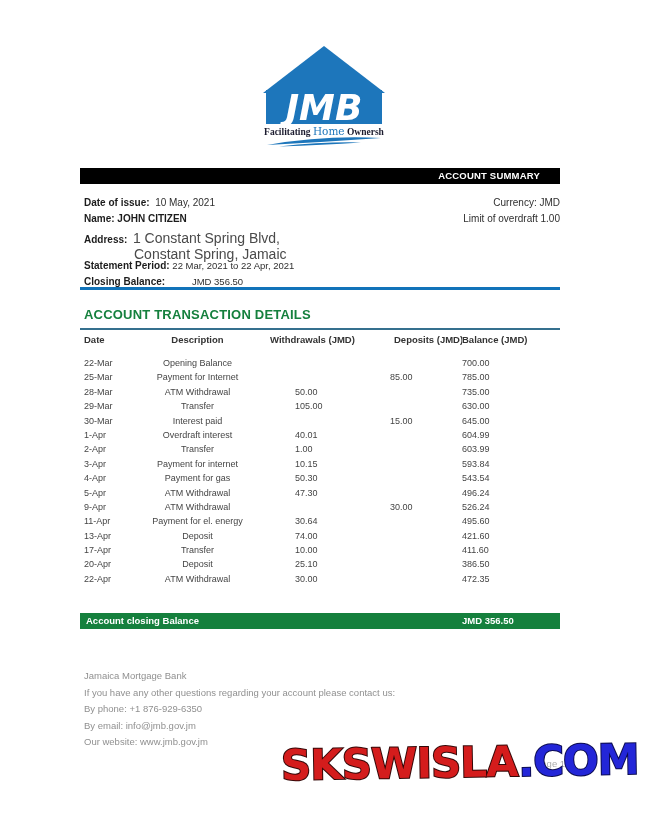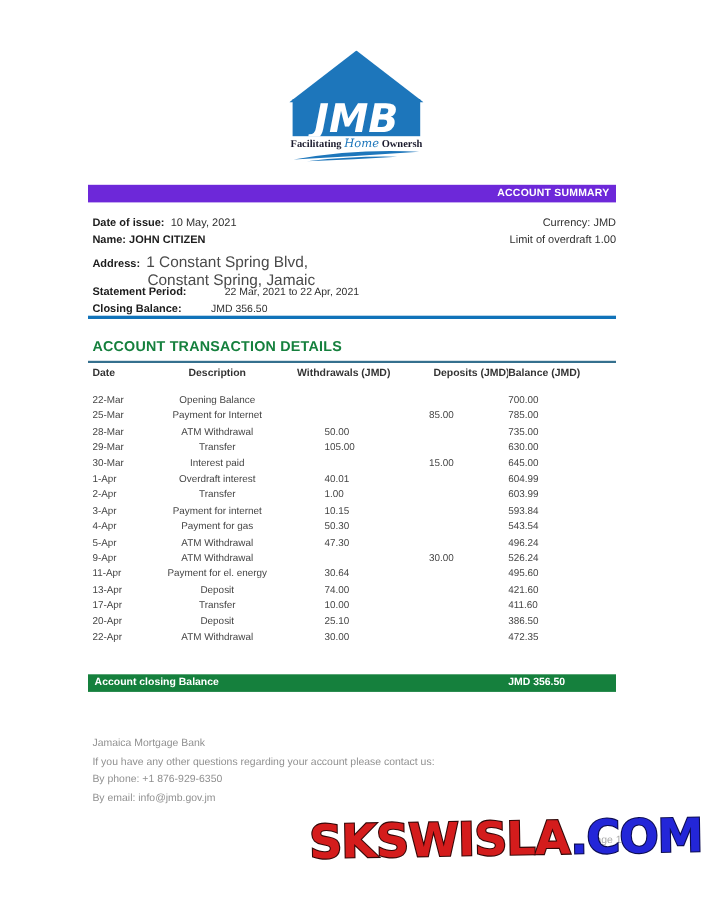--- a/index.html
+++ b/index.html
@@ -6,28 +6,28 @@
   html,body { background:#ffffff; }
   .page {
     position:relative; width:647px; height:837px; background:#ffffff;
     font-family:"Liberation Sans", sans-serif; color:#2f2f2f; overflow:hidden;
   }
 
   
   .logo { position:absolute; left:262px; top:46px; width:124px; text-align:center; }
   .logo svg.house { display:block; margin:0 auto; }
   .tagline { margin-top:1px; font-size:9.5px; white-space:nowrap; color:#1b1b2e; font-family:"Liberation Serif", serif; font-weight:bold; }
-  .tagline .script { color:#1d76bb; font-style:italic; font-weight:normal; font-family:"DejaVu Serif", serif; font-size:10.5px; }
+  .tagline .script { color:#1d76bb; font-weight:normal; font-family:"DejaVu Serif", serif; font-size:10.5px; }
   .swoosh { display:block; margin:0 auto; margin-top:-1px; }
 
   
   .summary-bar {
     position:absolute; left:80px; top:168px; width:480px; height:16px;
-    background:#6d28d9; color:#ffffff; font-size:9.5px; font-weight:bold;
-    text-align:right; line-height:16px; padding-right:6px; letter-spacing:.2px;
+    background:#000000; color:#ffffff; font-size:9.5px; font-weight:bold;
+    text-align:right; line-height:16px; padding-right:20px; letter-spacing:.2px;
   }
   .info { position:absolute; left:80px; top:194px; width:480px; font-size:10px; }
   .info .line { position:absolute; left:4px; white-space:nowrap; }
   .info .rline { position:absolute; right:0; white-space:nowrap; text-align:right; }
   .info b { color:#1c1c1c; }
   .small-val { font-size:14px; color:#4a4a4a; }
   .rule-blue { position:absolute; left:80px; top:287px; width:480px; height:3px; background:#1173b9; }
 
   
   .tx-title { position:absolute; left:84px; top:307px; font-size:13px; font-weight:bold; color:#15803d; letter-spacing:.2px; }
@@ -104,21 +104,21 @@
     <div class="rline" style="top:19px;">Limit of overdraft 1.00</div>
 
     <div class="line" style="top:36px;">
       <b>Address:</b>&nbsp;
       <span class="small-val">1 Constant Spring Blvd,</span>
     </div>
     <div class="line small-val" style="top:52px; padding-left:50px;">Constant Spring, Jamaic</div>
 
     <div class="line" style="top:66px;">
       <b>Statement Period:</b>
-      <span style="font-size:9.5px;margin-left:32px;">22 Mar, 2021 to 22 Apr, 2021</span>
+      <span style="font-size:9.5px;">22 Mar, 2021 to 22 Apr, 2021</span>
     </div>
 
     <div class="line" style="top:82px;">
       <b>Closing Balance:</b>
       <span style="font-size:9.5px; margin-left:24px;">JMD 356.50</span>
     </div>
   </div>
 
   <div class="rule-blue"></div>
 
@@ -251,19 +251,20 @@
   <div class="closing-bar">
     <span class="lab">Account closing Balance</span>
     <span class="val">JMD 356.50</span>
   </div>
 
   <div class="footer">
     <div>Jamaica Mortgage Bank</div>
     <div>If you have any other questions regarding your account please contact us:</div>
     <div>By phone: +1 876-929-6350</div>
     <div>By email: info@jmb.gov.jm</div>
+    <div>Our website: www.jmb.gov.jm</div>
   </div>
 
   <div class="page-num">Page 1/1</div>
 
   <div class="watermark"><span class="wm-red">SKSWISLA</span><span class="wm-blue">.COM</span></div>
 
 </div>
 
 </body></html>

